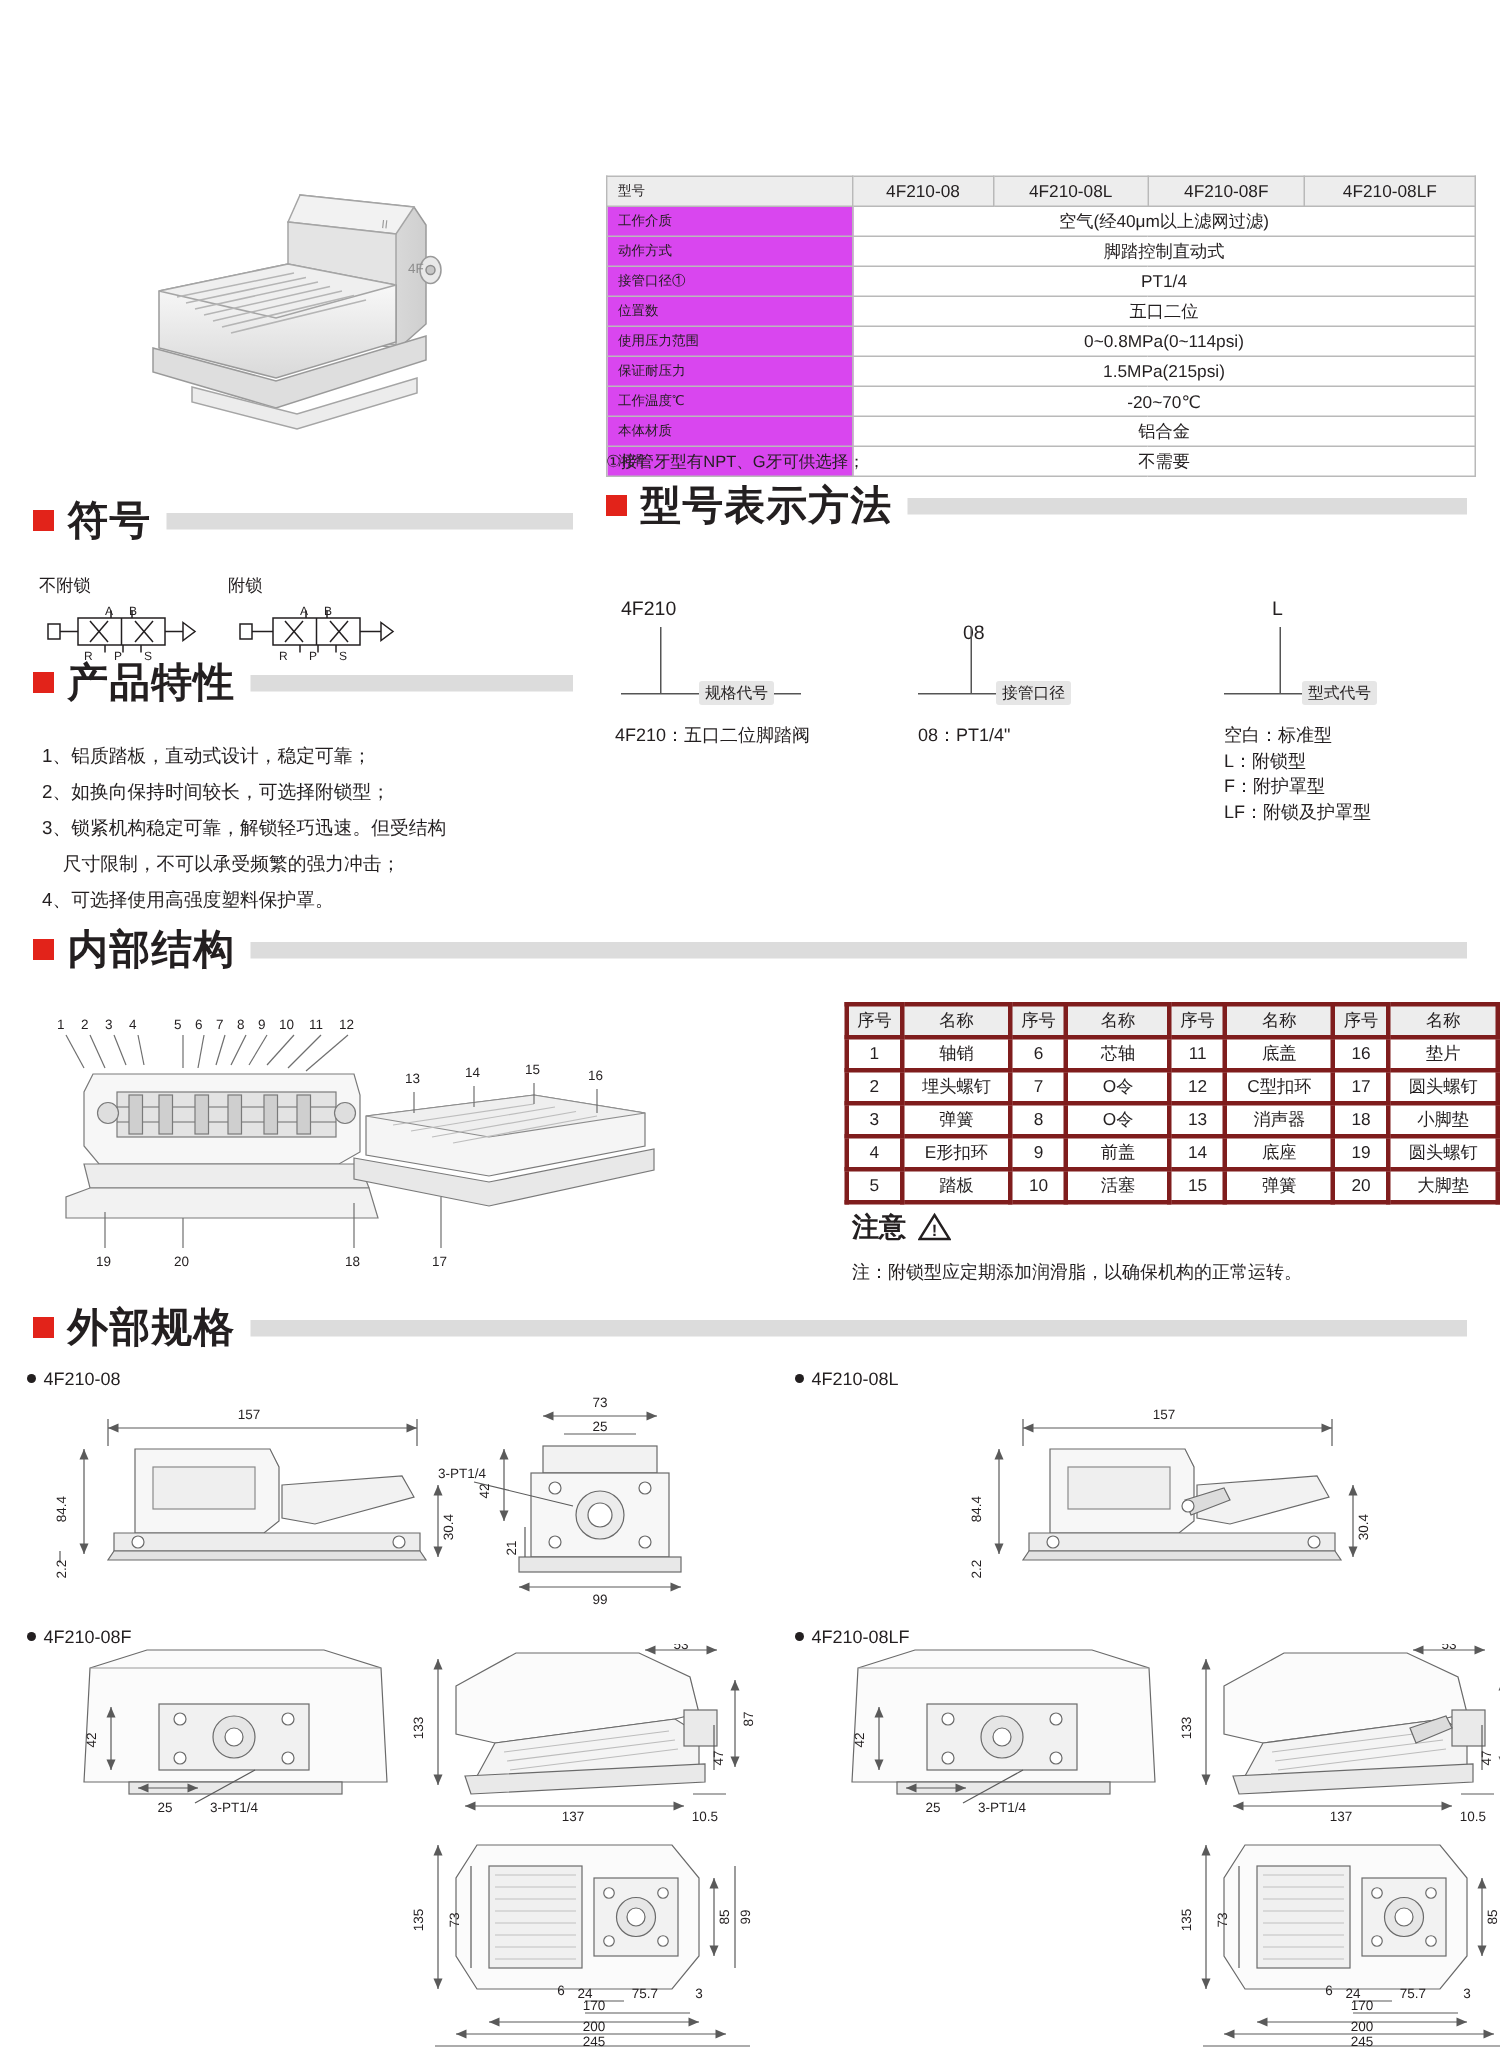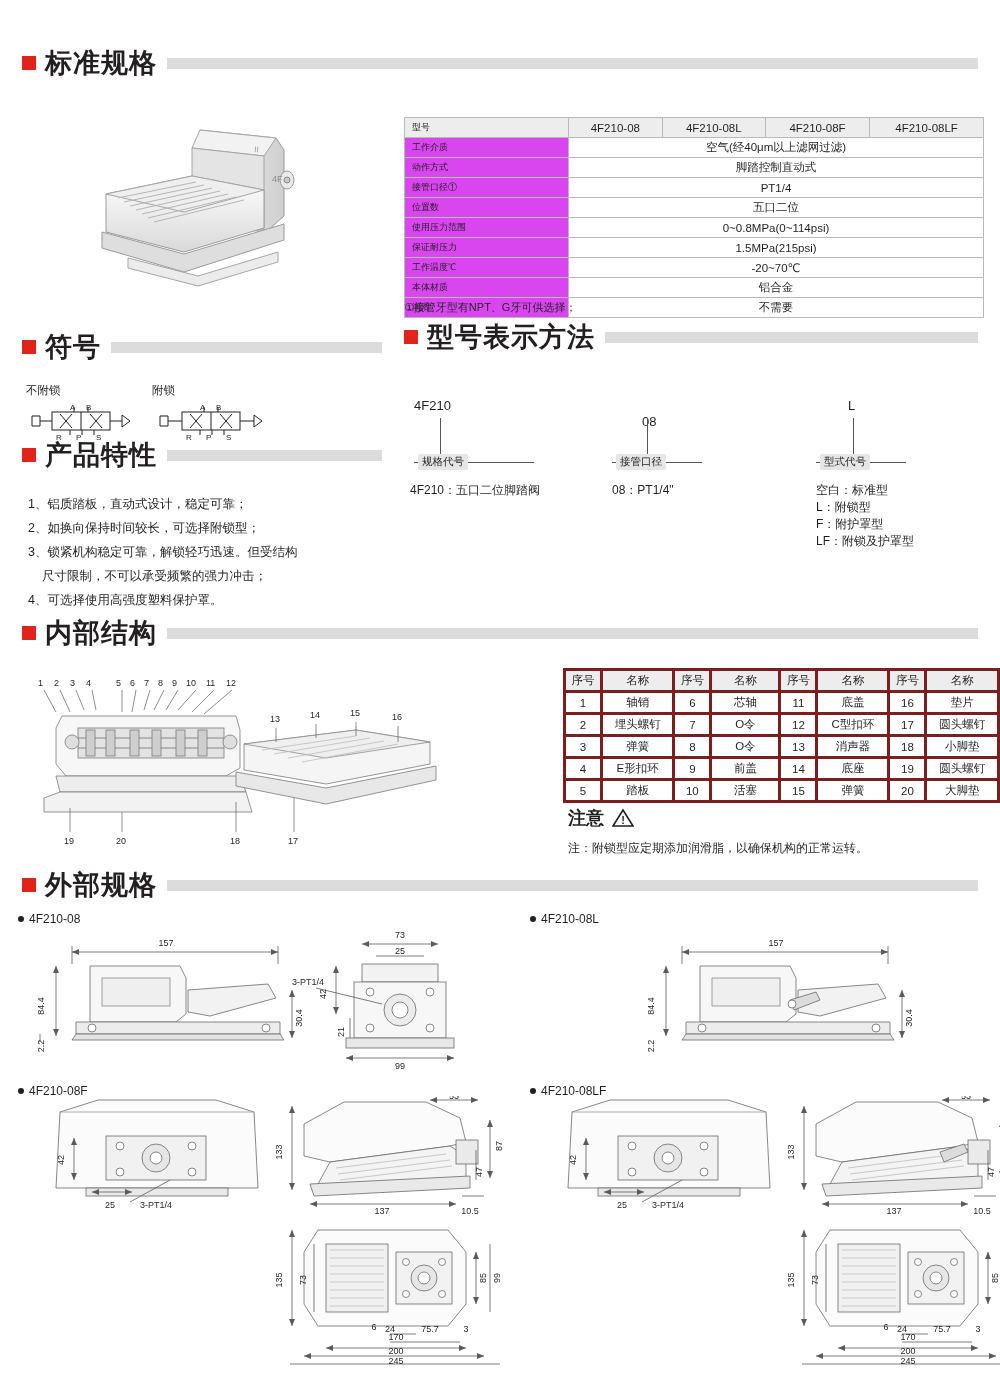--- a/index.html
+++ b/index.html
@@ -27,21 +27,21 @@
   .photo{position:absolute;left:88px;top:120px;width:290px;height:180px;}
 
   
   .sym-wrap{position:absolute;left:22px;top:383px;width:360px;}
   .sym{position:absolute;top:0;}
   .sym .cap{font-size:11.5px;text-align:left;margin-bottom:4px;}
 
   
   .model-area{position:absolute;left:404px;top:390px;width:580px;height:180px;}
   .mc-code{position:absolute;font-size:13px;color:#231f20;}
-  .mc-tag{position:absolute;font-size:10.5px;color:#231f20;background:#e6e6e6;padding:1px 4px;border-radius:2px;white-space:nowrap;}
+  .mc-tag{position:absolute;font-size:10.5px;color:#231f20;background:#e6e6e6;padding:1px 4px;border-radius:2px;white-space:nowrap;margin-left:48px;}
   .mc-desc{position:absolute;font-size:12px;line-height:17px;color:#231f20;white-space:pre-line;}
   .vline{position:absolute;width:1px;background:#555;}
   .hline{position:absolute;height:1px;background:#555;}
 
   
   .features{position:absolute;left:28px;top:492px;width:350px;font-size:12.5px;line-height:24px;color:#231f20;}
   .features div{white-space:pre-wrap;}
 
   
   .parts-table{position:absolute;left:563px;top:668px;border-collapse:collapse;font-size:11.5px;}
@@ -63,25 +63,20 @@
   .dwg{position:absolute;}
   svg{display:block;}
   .lbl{font-size:9px;fill:#231f20;font-family:"Liberation Sans",sans-serif;}
   .lbl6{font-size:8px;fill:#231f20;font-family:"Liberation Sans",sans-serif;}
 </style>
 </head>
 <body>
 
 <div class="page">
 
-  <div class="sec-head" style="left:22px;top:46px;width:956px;">
-    <span class="sq"></span>
-    <span class="txt">标准规格</span>
-    <span class="bar"></span>
-  </div>
 
   <div class="photo">
     <svg width="290" height="180" viewBox="0 0 290 180">
       <defs>
         <linearGradient id="gm" x1="0" y1="0" x2="0" y2="1">
           <stop offset="0%" stop-color="#ffffff"></stop>
             <stop offset="100%" stop-color="#d9d9d9"></stop>
         </linearGradient>
         <linearGradient id="gm2" x1="0" y1="0" x2="1" y2="0">
           <stop offset="0%" stop-color="#f6f6f6"></stop>

